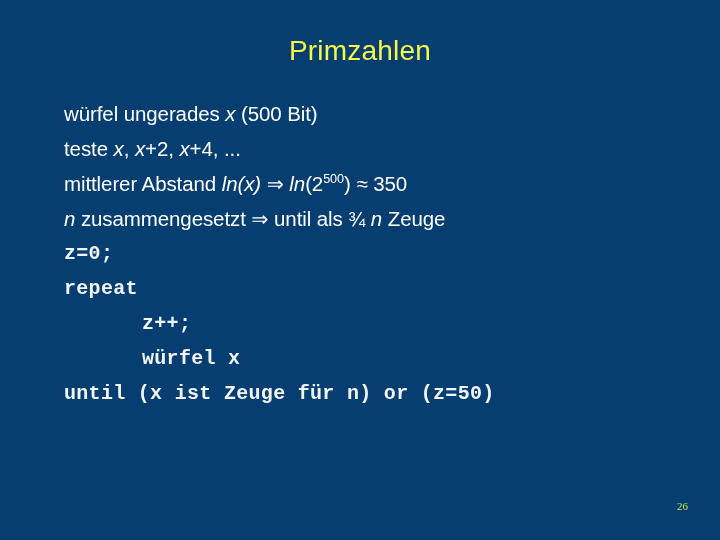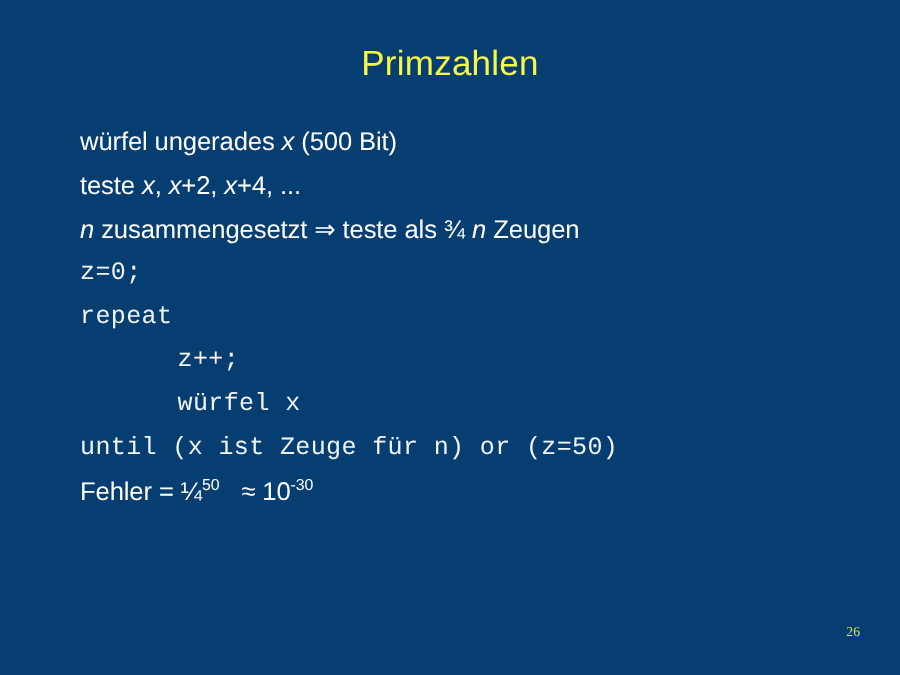--- a/index.html
+++ b/index.html
@@ -44,20 +44,21 @@
     line-height: 35px;
     height: 35px;
     white-space: pre;
     letter-spacing: -0.1px;
   }
   .line.code {
     font-family: "Liberation Mono", "DejaVu Sans Mono", monospace;
     font-size: 20px;
     letter-spacing: 0.3px;
     color: #f2f5f8;
+    font-weight: bold;
   }
   .line.code.indent {
     padding-left: 78px;
   }
   .it {
     font-style: italic;
   }
   sup {
     font-size: 0.62em;
     vertical-align: super;
@@ -82,29 +83,29 @@
 <div class="slide">
 
   <div class="slide-title">Primzahlen</div>
 
   <div class="body-block">
 
     <div class="line"><span>würfel ungerades </span><span class="it">x</span><span> (500 Bit)</span></div>
 
     <div class="line"><span>teste </span><span class="it">x</span><span>, </span><span class="it">x</span><span>+2, </span><span class="it">x</span><span>+4, ...</span></div>
 
+    <div class="line"><span>mittlerer Abstand </span><span class="it">ln(x)</span><span> ⇒ </span><span class="it">ln</span><span>(2</span><sup>500</sup><span>) ≈ 350</span></div>
 
 
-    <div class="line"><span class="it">n</span><span> zusammengesetzt ⇒ teste als ¾ </span><span class="it">n</span><span> Zeugen</span></div>
+    <div class="line"><span class="it">n</span><span> zusammengesetzt ⇒ until als ¾ </span><span class="it">n</span><span> Zeuge</span></div>
 
     <div class="line code">z=0;</div>
     <div class="line code">repeat</div>
     <div class="line code indent">z++;</div>
     <div class="line code indent">würfel x</div>
     <div class="line code">until (x ist Zeuge für n) or (z=50)</div>
 
-    <div class="line"><span>Fehler = ¼</span><sup>50</sup><span class="gap"></span><span> ≈ 10</span><sup>-30</sup></div>
 
   </div>
 
   <div class="page-number">26</div>
 
 </div>
 
 </body></html>

